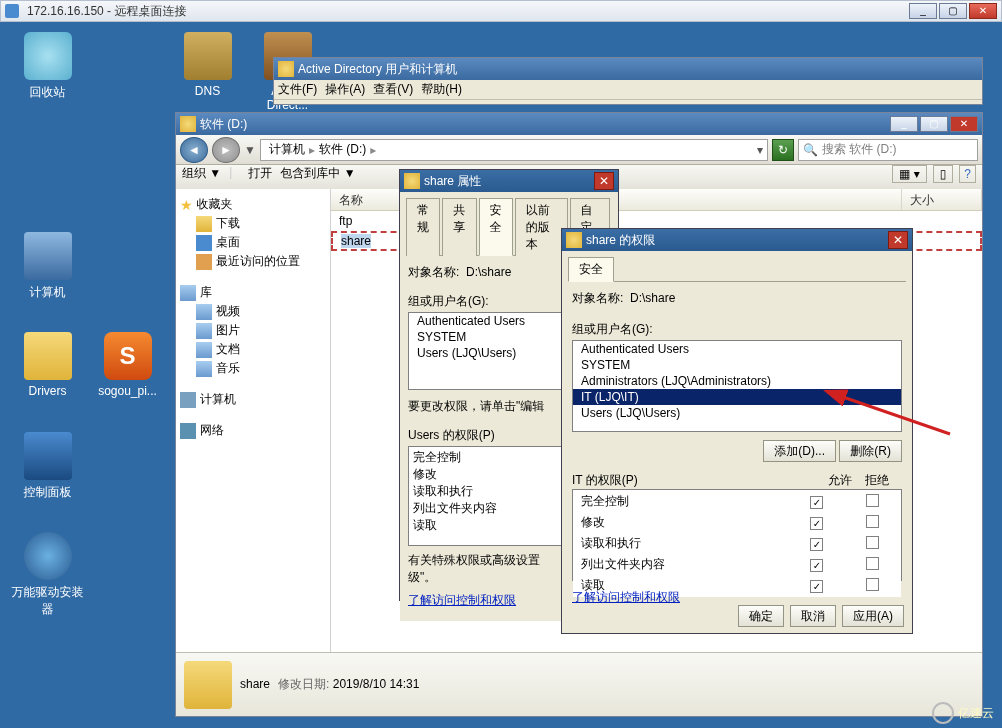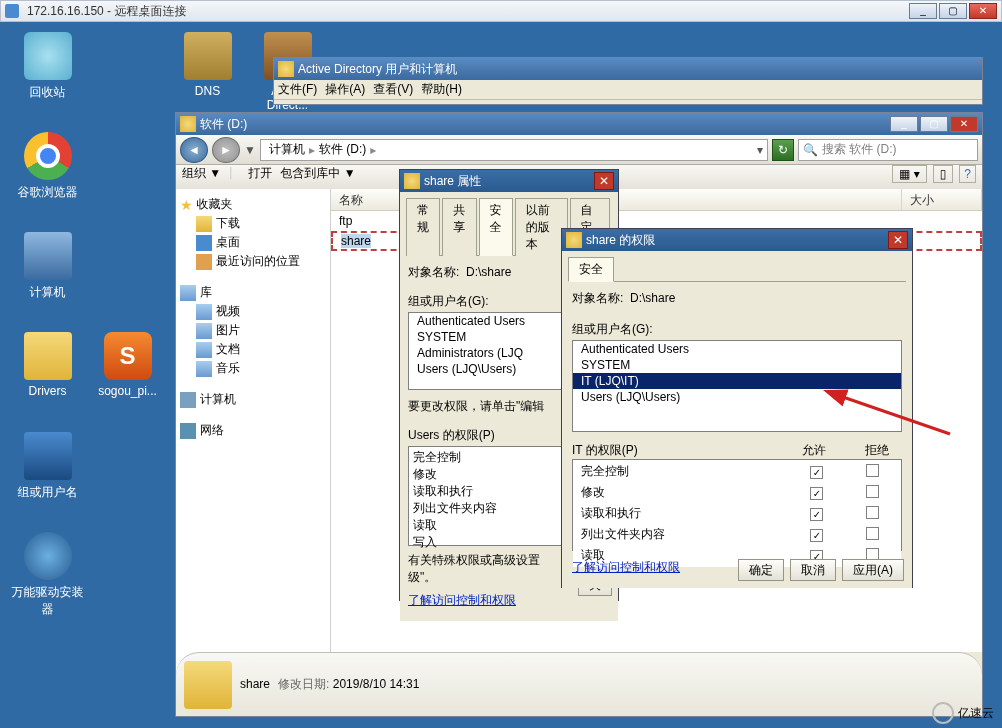--- a/index.html
+++ b/index.html
@@ -43,60 +43,59 @@
 .tree .icn16{width:16px;height:16px;}
 .star{color:#f5c040; font-size:14px;}
 .fldsm{background:linear-gradient(#f5d97a,#e0b43a);}
 .libsm{background:linear-gradient(#a8cdef,#6a9acf);}
 .filelist { position:absolute; left:155px; right:0; top:132px; bottom:64px; background:#fff;}
 .colhdr { height:22px; background:linear-gradient(#fdfdfa,#eceade); border-bottom:1px solid #d0ceb8; display:flex;}
 .colhdr div{padding:3px 8px; border-right:1px solid #d8d6c8; color:#333;}
 .row { display:flex; align-items:center; height:20px; padding:2px 4px;}
 .row.sel{ border:2px dashed #c04040; position:relative;}
 .row .icn16{margin-right:4px;}
-.statusbar { position:absolute; left:0; right:0; bottom:0; height:64px; background:linear-gradient(#f8f8f4,#e8e6da); border-top:1px solid #c0beb0; display:flex; align-items:center; padding:4px 8px;border-radius:23px;}
+.statusbar { position:absolute; left:0; right:0; bottom:0; height:64px; background:linear-gradient(#f8f8f4,#e8e6da); border-top:1px solid #c0beb0; display:flex; align-items:center; padding:4px 8px;}
 .statusbar .bigfolder{width:48px;height:48px;background:linear-gradient(#f5d97a,#e0b43a);border-radius:4px;margin-right:8px;}
 
 .dlg { position:absolute; background:#ece9d8; border:1px solid #404050;}
 .dlg .body{padding:6px; background:#ece9d8;}
 .tabs { display:flex; border-bottom:1px solid #a0a090;}
 .tab { padding:3px 10px; background:#ece9d8; border:1px solid #a0a090; border-bottom:none; margin-right:2px; margin-bottom:-1px;}
 .tab.active { background:#fcf9ed; border-bottom:1px solid #fcf9ed;}
 .label { display:inline-block; padding:2px 0;}
 .listbox { background:#fff; border:1px solid #808080; width:100%;}
 .listbox .li{display:flex;align-items:center;gap:4px;padding:1px 4px;}
 .listbox .li.sel{background:#0a246a;color:#fff;}
 .dlg-btn { height:22px; padding:0 10px; background:linear-gradient(#fdfdfa,#e4e2d6); border:1px solid #949484;}
 .perm-table { width:100%; border:1px solid #808080; background:#fff;}
 .perm-table tr td{padding:1px 6px; font-size:12px;}
 .chk { display:inline-block; width:13px; height:13px; background:#fff; border:1px solid #808080; text-align:center; line-height:11px; font-size:10px;}
 .link{color:#0020c0; text-decoration:underline;}
-.watermark { position:absolute; right:8px; bottom:4px; font-size:16px; color:#000000; display:flex; align-items:center; gap:4px;}
+.watermark { position:absolute; right:8px; bottom:4px; font-size:16px; color:#fef9c3; display:flex; align-items:center; gap:4px;}
 .watermark .logo{width:22px;height:22px;border:2px solid #bbb;border-radius:50%;}
 </style>
 </head>
 <body>
 
 <div class="rdp-bar">
   <span style="width:14px;height:14px;background:#4a8acf;border-radius:2px;margin-right:4px;"></span>
   <span class="title">172.16.16.150 - 远程桌面连接</span>
   <div class="winctrl">_</div>
   <div class="winctrl">▢</div>
   <div class="winctrl close">✕</div>
 </div>
 
 <div class="desktop">
   <div class="dicon" style="top:10px;left:170px"><div class="img server"></div><span>DNS</span></div>
   <div class="dicon" style="top:10px;left:10px"><div class="img recycle"></div><span>回收站</span></div>
   <div class="dicon" style="top:10px;left:250px"><div class="img people"></div><span>Active Direct...</span></div>
-  <div class="dicon" style="top:110px;left:10px"><div class="img chrome"></div><span>谷歌浏览器</span></div>
   <div class="dicon" style="top:210px;left:10px"><div class="img pc"></div><span>计算机</span></div>
   <div class="dicon" style="top:310px;left:10px"><div class="img folder"></div><span>Drivers</span></div>
   <div class="dicon" style="top:310px;left:90px"><div class="img sogou">S</div><span>sogou_pi...</span></div>
-  <div class="dicon" style="top:410px;left:10px"><div class="img cpanel"></div><span>组或用户名</span></div>
+  <div class="dicon" style="top:410px;left:10px"><div class="img cpanel"></div><span>控制面板</span></div>
   <div class="dicon" style="top:510px;left:10px"><div class="img gear"></div><span>万能驱动安装器</span></div>
 
   <div class="win" style="top:35px; left:273px; width:710px; height:48px;">
     <div class="titlebar alt">
       <span class="icn"></span>
       <span style="flex:1">Active Directory 用户和计算机</span>
     </div>
     <div class="menubar">
       <span>文件(F)</span>
       <span>操作(A)</span>
@@ -241,48 +240,43 @@
           <div class="li">
               <span class="icn16" style="background:#d0b060"></span>
               <span>Authenticated Users</span>
             </div>
           <div class="li">
               <span class="icn16" style="background:#d0b060"></span>
               <span>SYSTEM</span>
             </div>
           <div class="li">
               <span class="icn16" style="background:#d0b060"></span>
-              <span>Administrators (LJQ</span>
-            </div>
-          <div class="li">
-              <span class="icn16" style="background:#d0b060"></span>
               <span>Users (LJQ\Users)</span>
             </div>
         </div>
         <div style="margin-top:8px">要更改权限，请单击"编辑</div>
         <div style="margin-top:10px" class="label">Users 的权限(P)</div>
         <div class="listbox" style="height:100px;padding:2px 4px">
           <div>完全控制</div>
             <div>修改</div>
             <div>读取和执行</div>
           <div>列出文件夹内容</div>
             <div>读取</div>
-            <div>写入</div>
         </div>
         <div style="margin-top:6px">有关特殊权限或高级设置</div>
         <div>级"。</div>
         <div style="margin-top:6px"><a class="link">了解访问控制和权限</a></div>
       </div>
     </div>
     <div style="position:absolute;bottom:4px;right:6px;">
       <button class="dlg-btn">关</button>
     </div>
   </div>
 
-  <div class="dlg" style="top:206px; left:561px; width:352px; height:360px;">
+  <div class="dlg" style="top:206px; left:561px; width:352px; height:406px;">
     <div class="titlebar">
       <span class="icn"></span>
       <span style="flex:1">share 的权限</span>
       <div class="win-close">✕</div>
     </div>
     <div class="body">
       <div class="tabs">
         <div class="tab active">安全</div>
       </div>
       <div style="padding:6px 4px">
@@ -290,32 +284,40 @@
         <div style="margin-top:10px" class="label">组或用户名(G):</div>
         <div class="listbox" style="height:92px" id="perm-user-list">
             <div class="li">
               <span class="icn16" style="background:#d0b060"></span>
               <span>Authenticated Users</span>
             </div>
             <div class="li">
               <span class="icn16" style="background:#d0b060"></span>
               <span>SYSTEM</span>
             </div>
+            <div class="li">
+              <span class="icn16" style="background:#d0b060"></span>
+              <span>Administrators (LJQ\Administrators)</span>
+            </div>
             <div class="li sel">
               <span class="icn16" style="background:#d0b060"></span>
               <span>IT (LJQ\IT)</span>
             </div>
             <div class="li">
               <span class="icn16" style="background:#d0b060"></span>
               <span>Users (LJQ\Users)</span>
             </div>
           </div>
+        <div style="text-align:right;margin-top:8px">
+          <button class="dlg-btn">添加(D)...</button>
+          <button class="dlg-btn">删除(R)</button>
+        </div>
         <div style="display:flex;margin-top:10px">
           <span style="flex:1">IT 的权限(P)</span>
-          <span style="width:50px;text-align:left">允许</span>
+          <span style="width:50px;text-align:right">允许</span>
           <span style="width:50px;text-align:center">拒绝</span>
         </div>
         <div class="listbox" style="height:92px">
           <table class="perm-table" id="perm-table" style="border:none">
               <tbody>
                 <tr>
                   <td style="width:200px">完全控制</td>
                   <td style="width:50px;text-align:center"><span class="chk">✓</span></td>
                   <td style="width:50px;text-align:center"><span class="chk"></span></td>
                 </tr>

